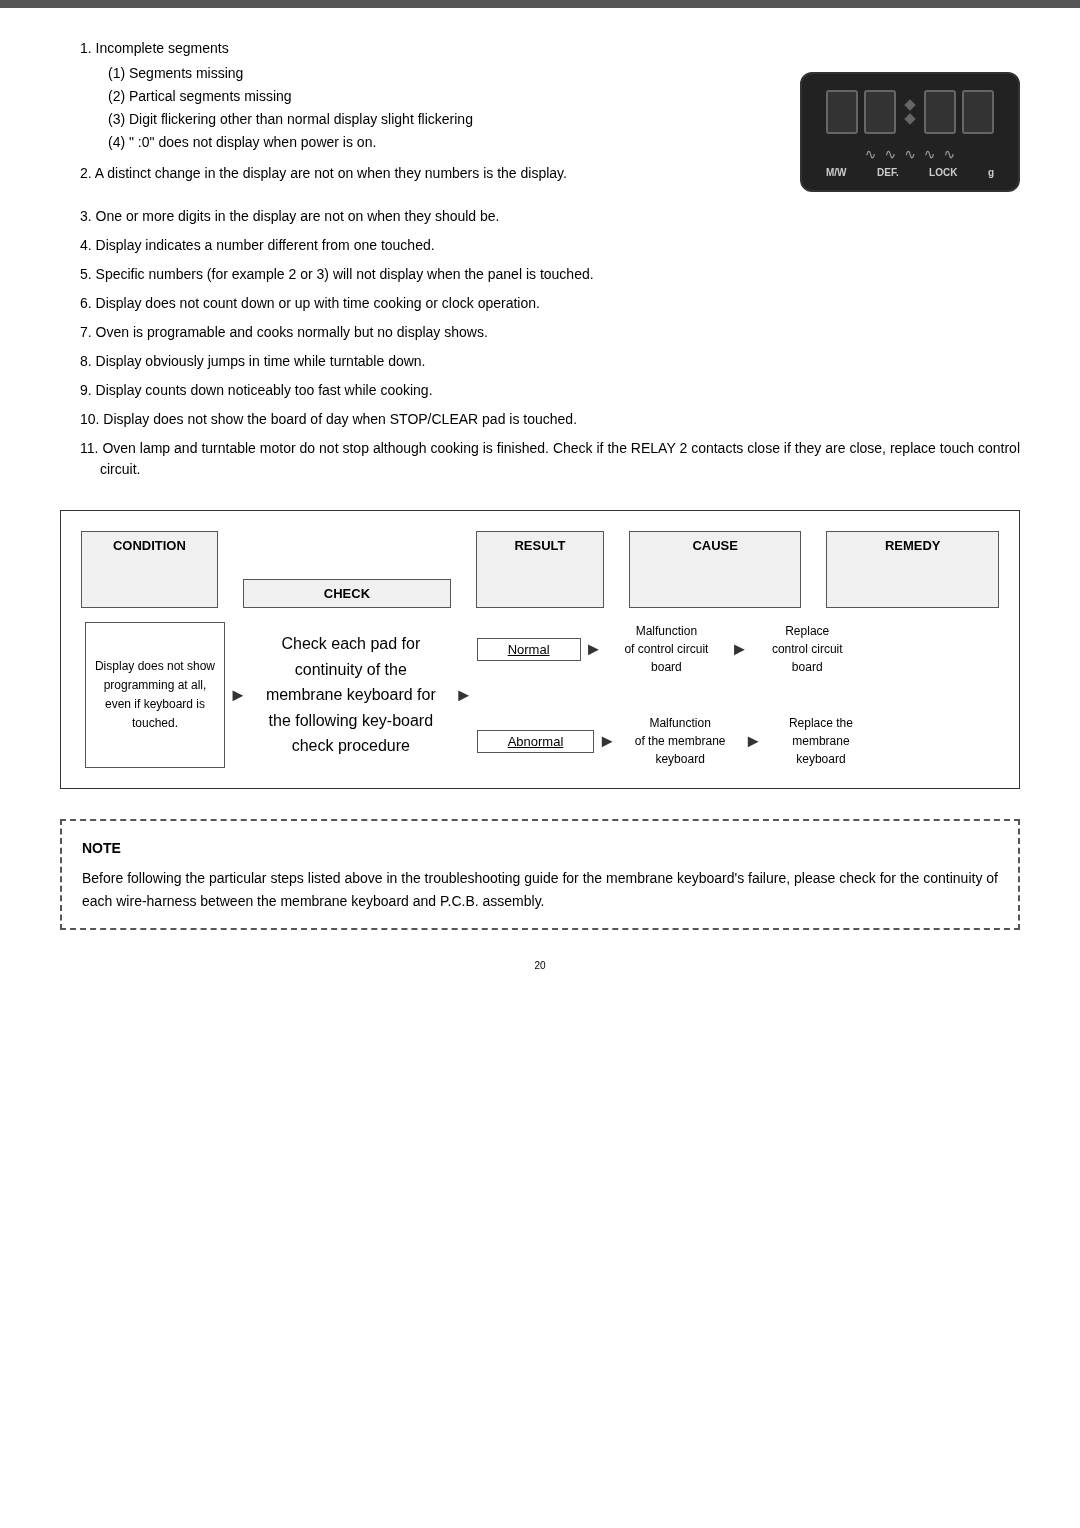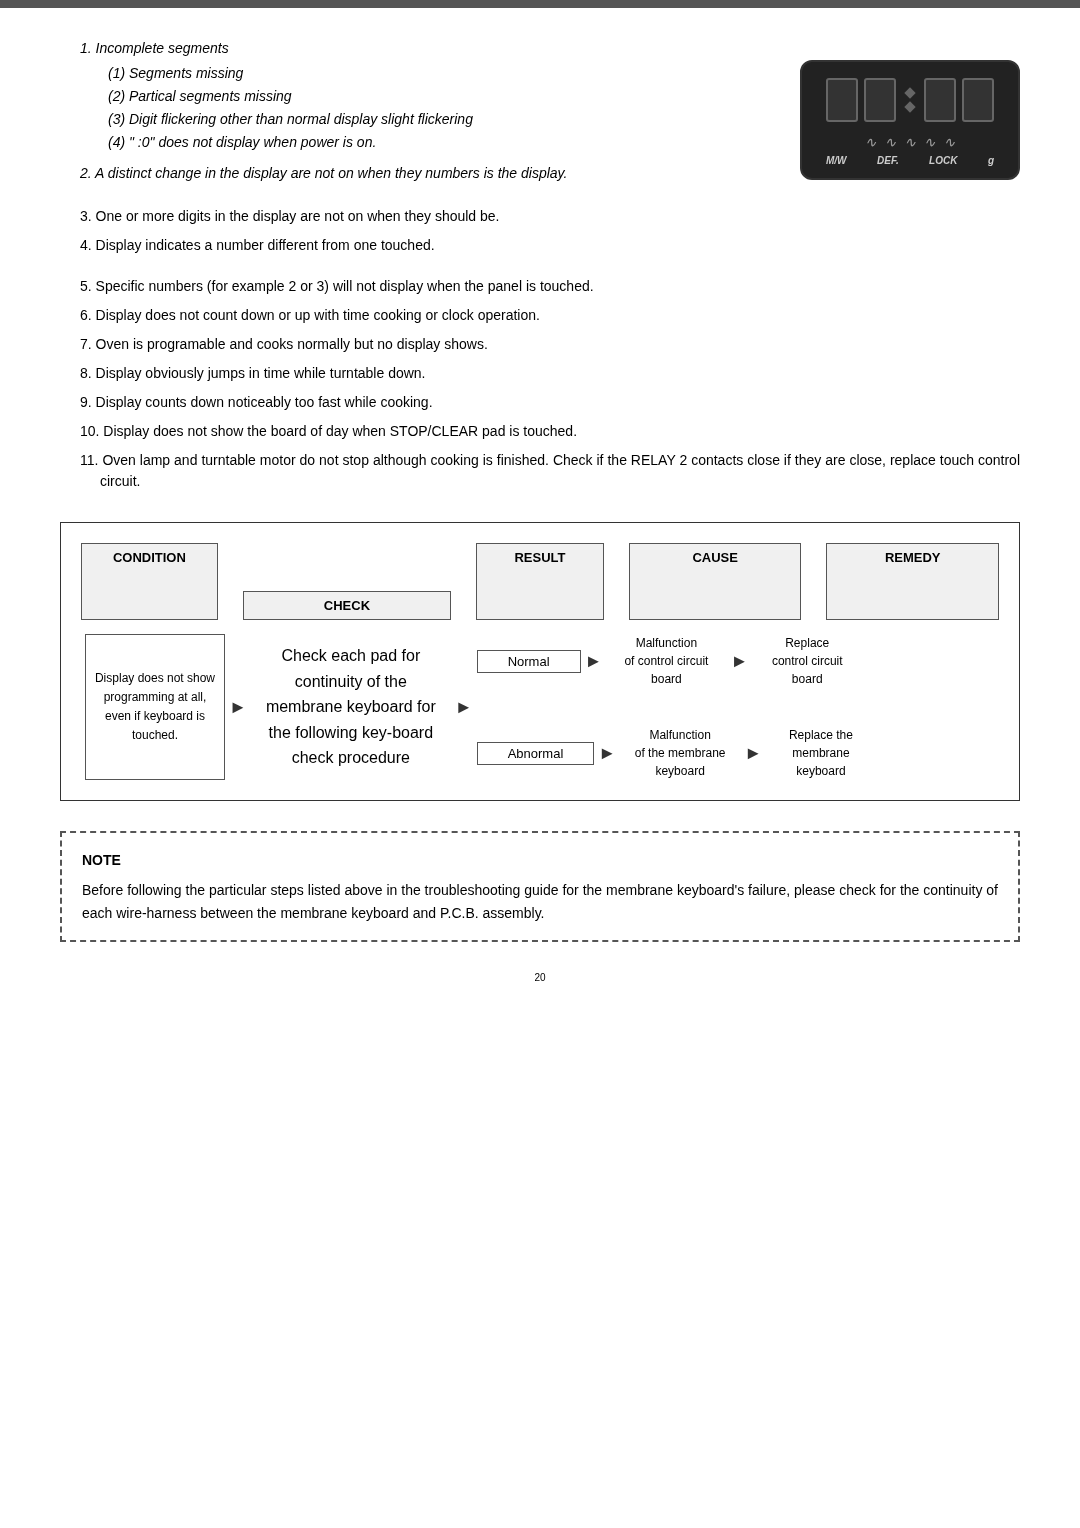--- a/index.html
+++ b/index.html
@@ -162,32 +162,33 @@
       margin-top: 20px;
       margin-bottom: 20px;
     }
 
     .result-label {
       border: 1px solid #555;
       padding: 3px 30px;
       font-size: 13px;
       min-width: 80px;
       text-align: center;
+      text-decoration: underline;
     }
   </style>
 </head>
 <body>
 
 <div class="top-bar"></div>
 
 <div class="content">
 
   <div class="trouble-section">
 
-    <div style="display:flex; gap:28px; align-items:center; margin-bottom:14px;font-style:italic;">
+    <div style="display:flex; gap:28px; align-items:flex-end; margin-bottom:14px;">
       <div style="flex:1;">
         <div class="num-item" style="margin-bottom:4px; padding-left:16px; text-indent:-16px; margin-left:20px;">
           <span>1.</span> <span>Incomplete segments</span>
         </div>
         <div style="margin-left:48px;">
           <div style="margin-bottom:2px;">(1) Segments missing</div>
           <div style="margin-bottom:2px;">(2) Partical segments missing</div>
           <div style="margin-bottom:2px;">(3) Digit flickering other than normal display slight flickering</div>
           <div style="margin-bottom:2px;">(4) " :0" does not display when power is on.</div>
         </div>
@@ -221,21 +222,21 @@
             <span class="panel-label-text">LOCK</span>
             <span class="panel-label-text">g</span>
           </div>
         </div>
       </div>
     </div>
 
     <div class="num-item" style="padding-left:16px; text-indent:-16px; margin-left:20px; margin-bottom:8px;">
       <span>3.</span> <span>One or more digits in the display are not on when they should be.</span>
     </div>
-    <div class="num-item" style="padding-left:16px; text-indent:-16px; margin-left:20px; margin-bottom:20px;">
+    <div class="num-item" style="padding-left:16px; text-indent:-16px; margin-left:20px; margin-bottom:8px;">
       <span>4.</span> <span>Display indicates a number different from one touched.</span>
     </div>
     <div class="num-item" style="padding-left:16px; text-indent:-16px; margin-left:20px; margin-bottom:8px;">
       <span>5.</span> <span>Specific numbers (for example 2 or 3) will not display when the panel is touched.</span>
     </div>
     <div class="num-item" style="padding-left:16px; text-indent:-16px; margin-left:20px; margin-bottom:8px;">
       <span>6.</span> <span>Display does not count down or up with time cooking or clock operation.</span>
     </div>
     <div class="num-item" style="padding-left:16px; text-indent:-16px; margin-left:20px; margin-bottom:8px;">
       <span>7.</span> <span>Oven is programable and cooks normally but no display shows.</span>

